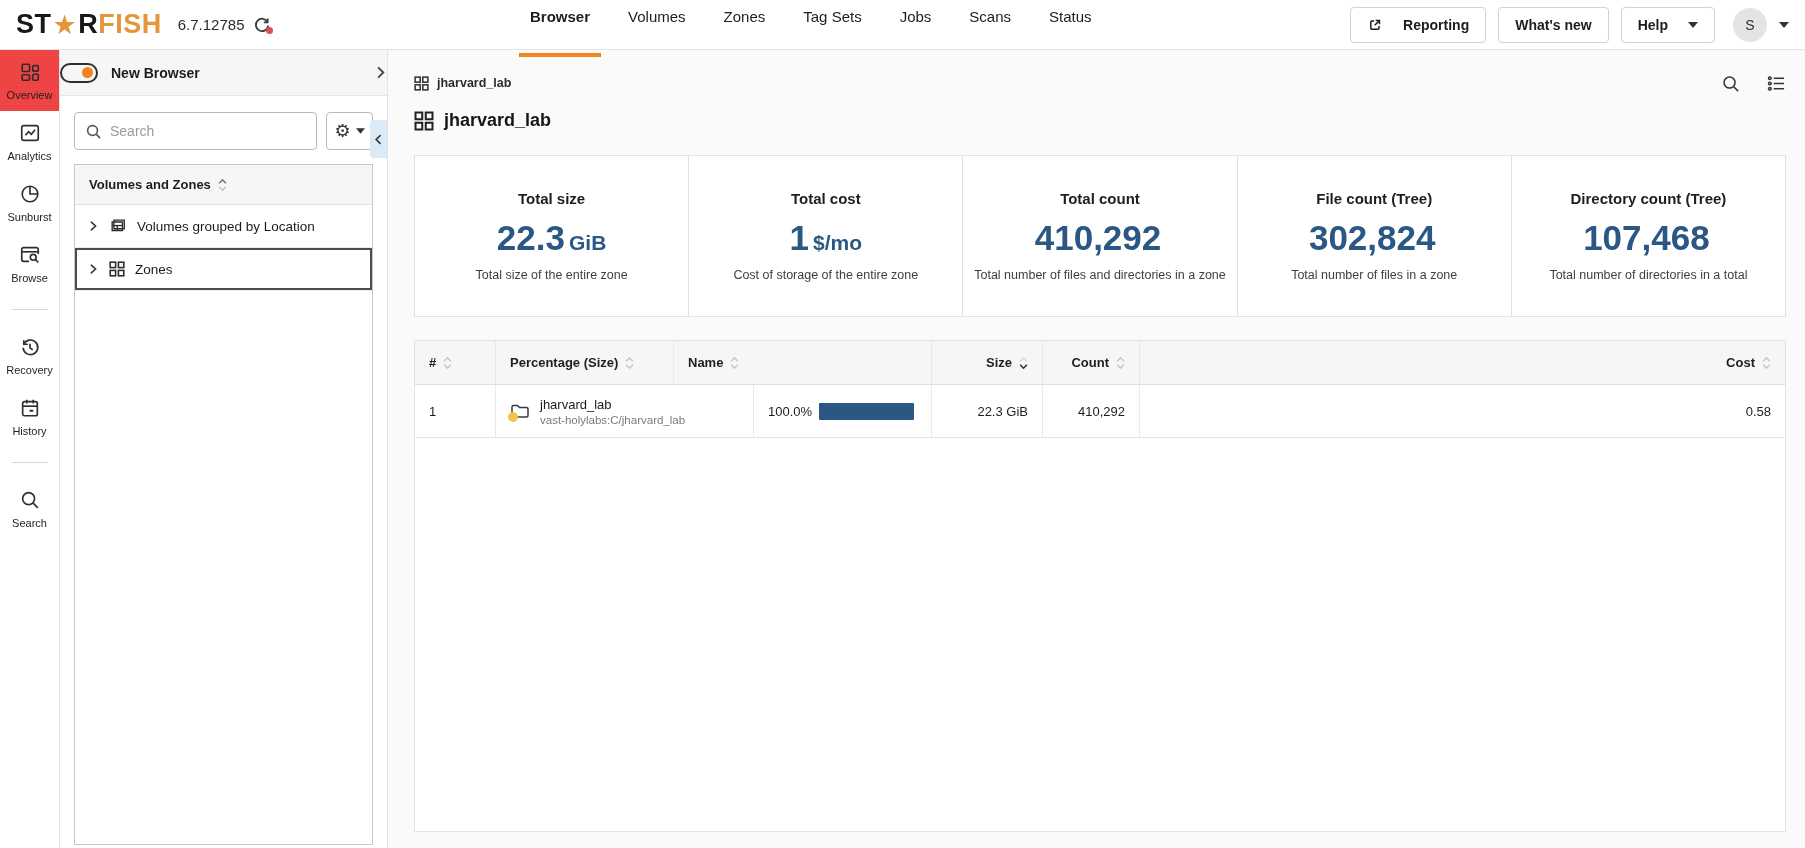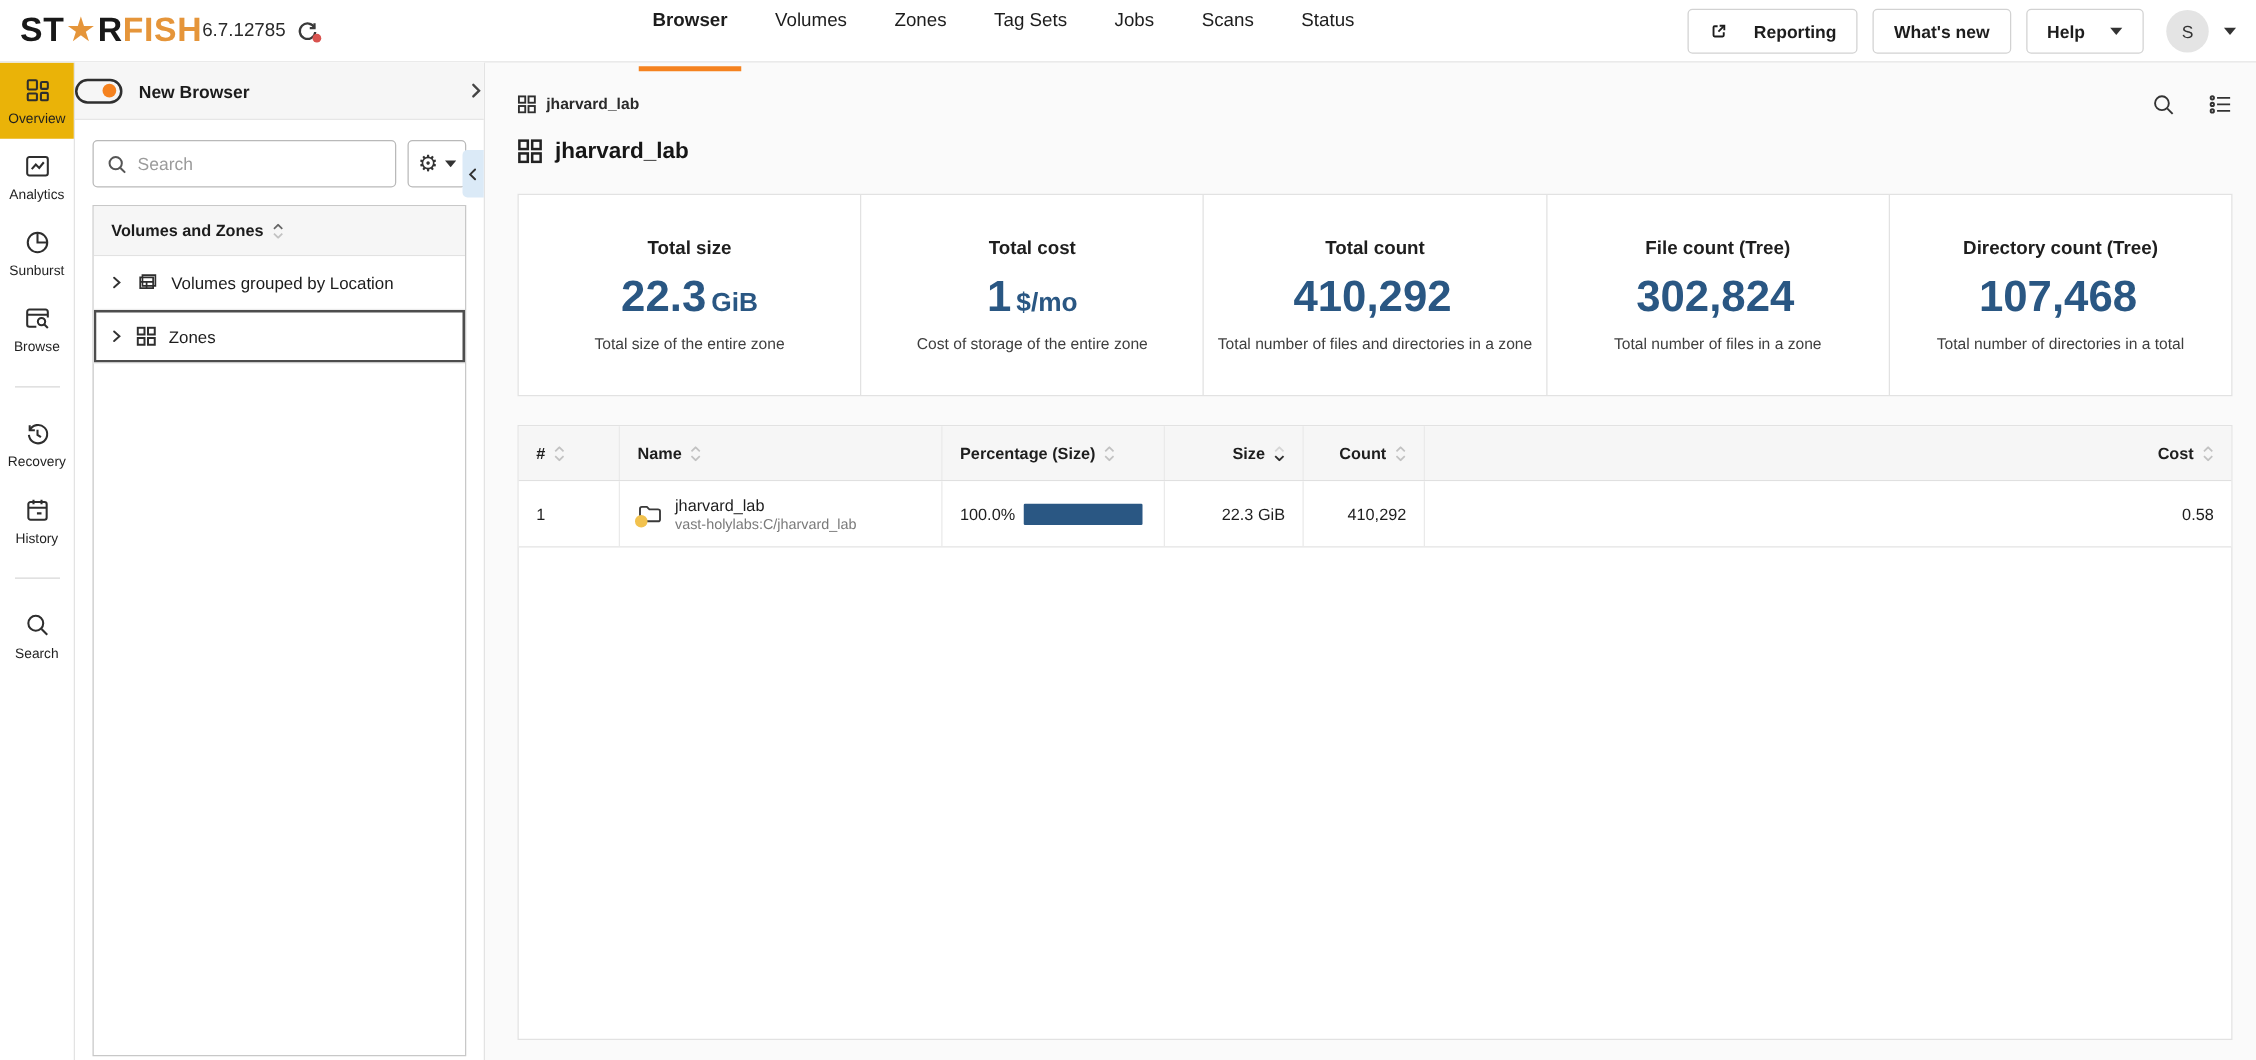--- a/index.html
+++ b/index.html
@@ -8,21 +8,21 @@
     font-family: "Liberation Sans", "DejaVu Sans", sans-serif;
     background: #fafafa; color: #1d1d1d;
   }
   svg { display: block; }
 
   
   .app-header {
     height: 50px; background: #fff; border-bottom: 1px solid #e3e3e3;
     display: flex; align-items: center; padding: 0 16px; position: relative;
   }
-  .logo-block { display: flex; align-items: center; }
+  .logo-block { display: flex; align-items: center; gap: 16px; }
   .logo { font-size: 27px; font-weight: bold; letter-spacing: .5px; display: flex; align-items: center; }
   .logo .dark { color: #181818; }
   .logo .orange { color: #e5953a; }
   .logo .star { color: #e5953a; font-size: 27px; margin: 0 1px; }
   .version { font-size: 15px; color: #2b2b2b; display: flex; align-items: center; gap: 9px; }
   .refresh-wrap { position: relative; width: 18px; height: 18px; }
   .refresh-wrap .dot { position: absolute; right: -2px; bottom: 0px; width: 7px; height: 7px; border-radius: 50%; background: #d9534f; }
 
   .main-nav { display: flex; height: 64px; margin: 0 auto; }
   .nav-item { padding: 0 19px; line-height: 48px; font-size: 15px; color: #1d1d1d; position: relative; cursor: pointer; }
@@ -36,21 +36,21 @@
     font-size: 14px; font-weight: bold; color: #1d1d1d; cursor: pointer;
   }
   .avatar { width: 34px; height: 34px; border-radius: 50%; background: #e4e4e4; display: flex; align-items: center; justify-content: center; font-size: 14px; color: #333; margin-left: 6px; }
 
   
   .body-row { display: flex; height: 798px; }
 
   
   .iconbar { width: 60px; background: #fff; border-right: 1px solid #e3e3e3; display: flex; flex-direction: column; align-items: center; }
   .icon-item { width: 100%; display: flex; flex-direction: column; align-items: center; gap: 6px; padding: 11px 0 10px; cursor: pointer; color: #2e2e2e; }
-  .icon-item.active { background: #eab308; }
+  .icon-item.active { background: #ef4444; }
   .icon-label { font-size: 11px; color: #1f1f1f; }
   .icon-divider { width: 36px; border-top: 1px solid #d8d8d8; margin: 15px 0; }
 
   
   .panel { width: 328px; background: #fff; border-right: 1px solid #e3e3e3; position: relative; display: flex; flex-direction: column; }
   .panel-header { height: 46px; background: #f6f6f6; border-bottom: 1px solid #e6e6e6; display: flex; align-items: center; gap: 13px; padding: 0 0; flex: none; }
   .toggle { width: 38px; height: 20px; border: 2px solid #2f2f2f; border-radius: 11px; position: relative; cursor: pointer; flex: none; }
   .toggle-knob { width: 11px; height: 11px; background: #f5821f; border-radius: 50%; position: absolute; right: 3px; top: 2.5px; }
   .panel-title { font-weight: bold; font-size: 14px; color: #1c1c1c; }
   .panel-header .chev { margin-left: auto; cursor: pointer; }
@@ -386,33 +386,33 @@
             <span>#</span>
             <span class="sorter">
               <svg viewBox="0 0 10 6" width="9" height="5" fill="none" stroke="#c2c2c2" stroke-width="1.6">
                   <polyline points="1 5 5 1 9 5"></polyline>
                 </svg>
               <svg viewBox="0 0 10 6" width="9" height="5" fill="none" stroke="#c2c2c2" stroke-width="1.6">
                   <polyline points="1 1 5 5 9 1"></polyline>
                 </svg>
             </span>
           </div>
+          <div class="th c2">
+            <span>Percentage (Size)</span>
+            <span class="sorter">
+              <svg viewBox="0 0 10 6" width="9" height="5" fill="none" stroke="#c2c2c2" stroke-width="1.6">
+                  <polyline points="1 5 5 1 9 5"></polyline>
+                </svg>
+              <svg viewBox="0 0 10 6" width="9" height="5" fill="none" stroke="#c2c2c2" stroke-width="1.6">
+                  <polyline points="1 1 5 5 9 1"></polyline>
+                </svg>
+            </span>
+          </div>
           <div class="th c1">
             <span>Name</span>
-            <span class="sorter">
-              <svg viewBox="0 0 10 6" width="9" height="5" fill="none" stroke="#c2c2c2" stroke-width="1.6">
-                  <polyline points="1 5 5 1 9 5"></polyline>
-                </svg>
-              <svg viewBox="0 0 10 6" width="9" height="5" fill="none" stroke="#c2c2c2" stroke-width="1.6">
-                  <polyline points="1 1 5 5 9 1"></polyline>
-                </svg>
-            </span>
-          </div>
-          <div class="th c2">
-            <span>Percentage (Size)</span>
             <span class="sorter">
               <svg viewBox="0 0 10 6" width="9" height="5" fill="none" stroke="#c2c2c2" stroke-width="1.6">
                   <polyline points="1 5 5 1 9 5"></polyline>
                 </svg>
               <svg viewBox="0 0 10 6" width="9" height="5" fill="none" stroke="#c2c2c2" stroke-width="1.6">
                   <polyline points="1 1 5 5 9 1"></polyline>
                 </svg>
             </span>
           </div>
           <div class="th c3 num">

